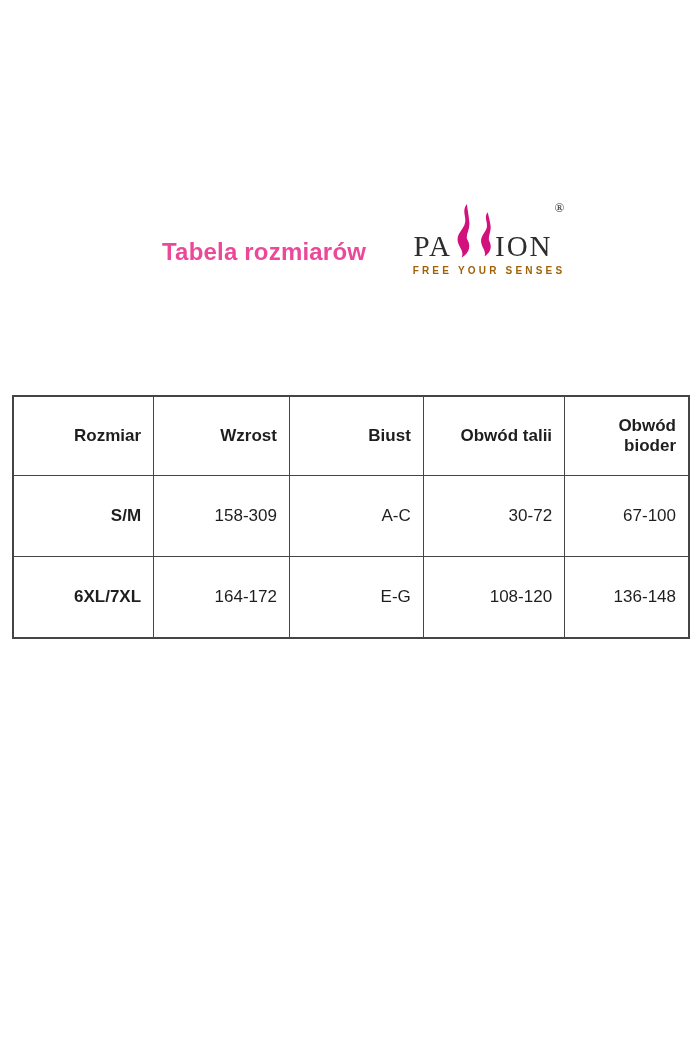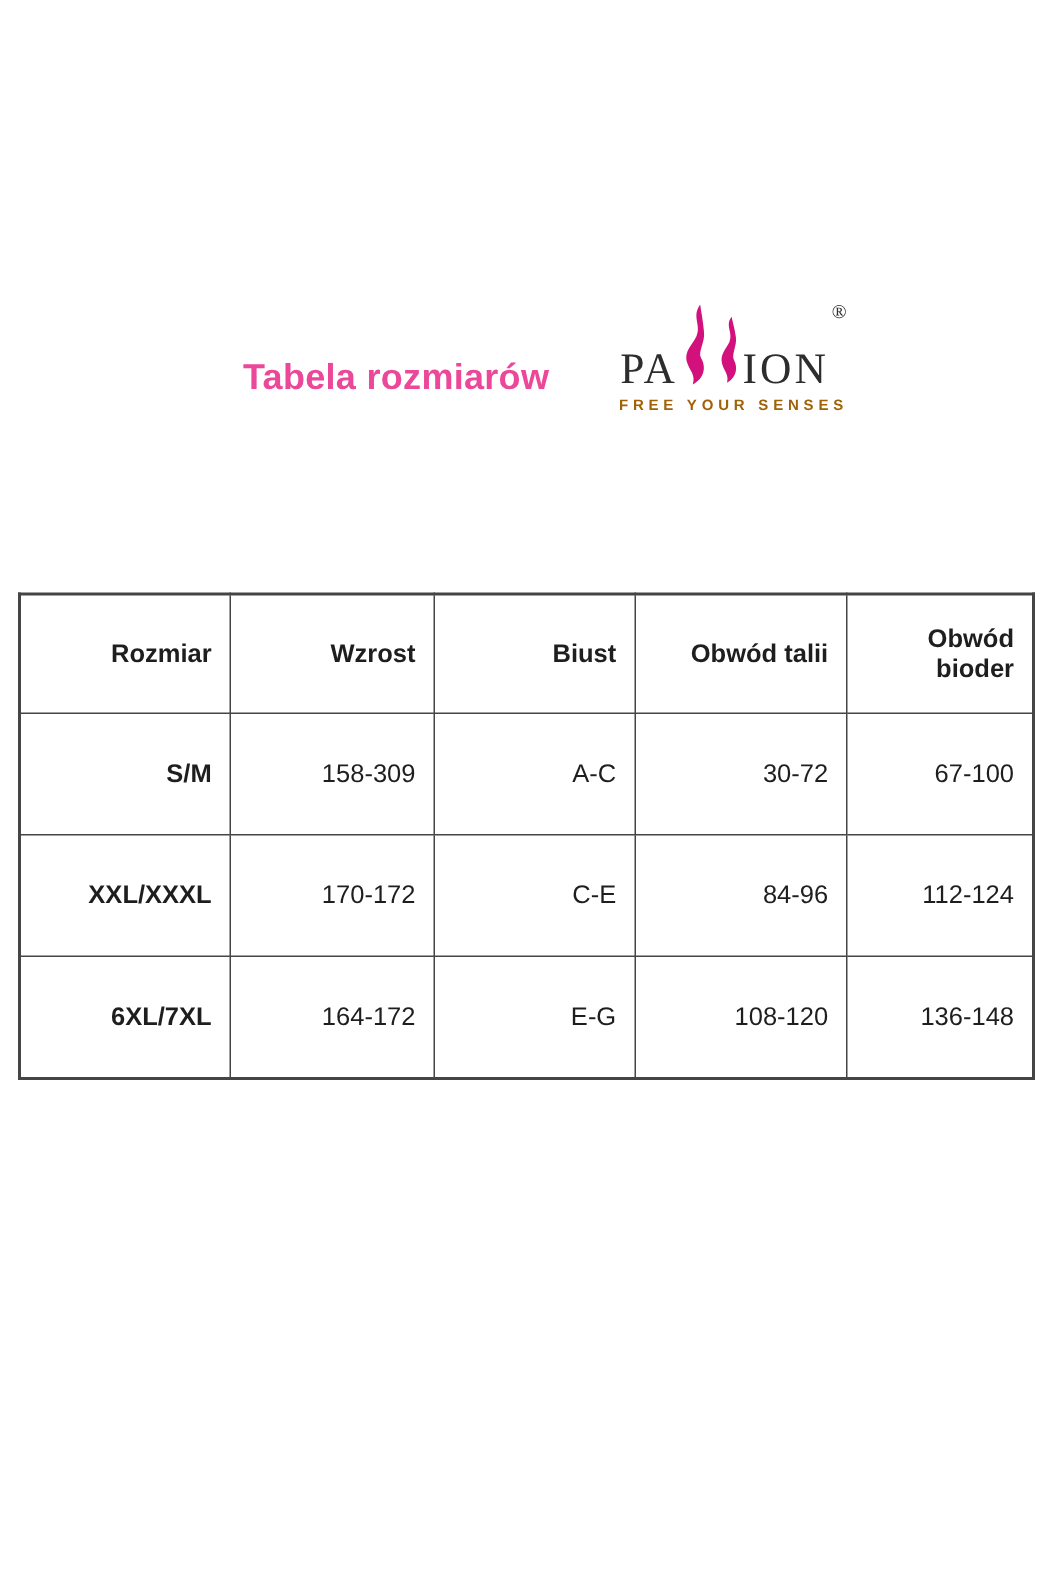--- a/index.html
+++ b/index.html
@@ -150,27 +150,20 @@
   </thead>
   <tbody>
       <tr>
         <td class="size-col">S/M</td>
         <td>158-309</td>
         <td>A-C</td>
         <td>30-72</td>
         <td>67-100</td>
       </tr>
       <tr>
-        <td class="size-col">XXL/XXXL</td>
-        <td>170-172</td>
-        <td>C-E</td>
-        <td>84-96</td>
-        <td>112-124</td>
-      </tr>
-      <tr>
         <td class="size-col">6XL/7XL</td>
         <td>164-172</td>
         <td>E-G</td>
         <td>108-120</td>
         <td>136-148</td>
       </tr>
     </tbody>
 </table>
 
 </body></html>

